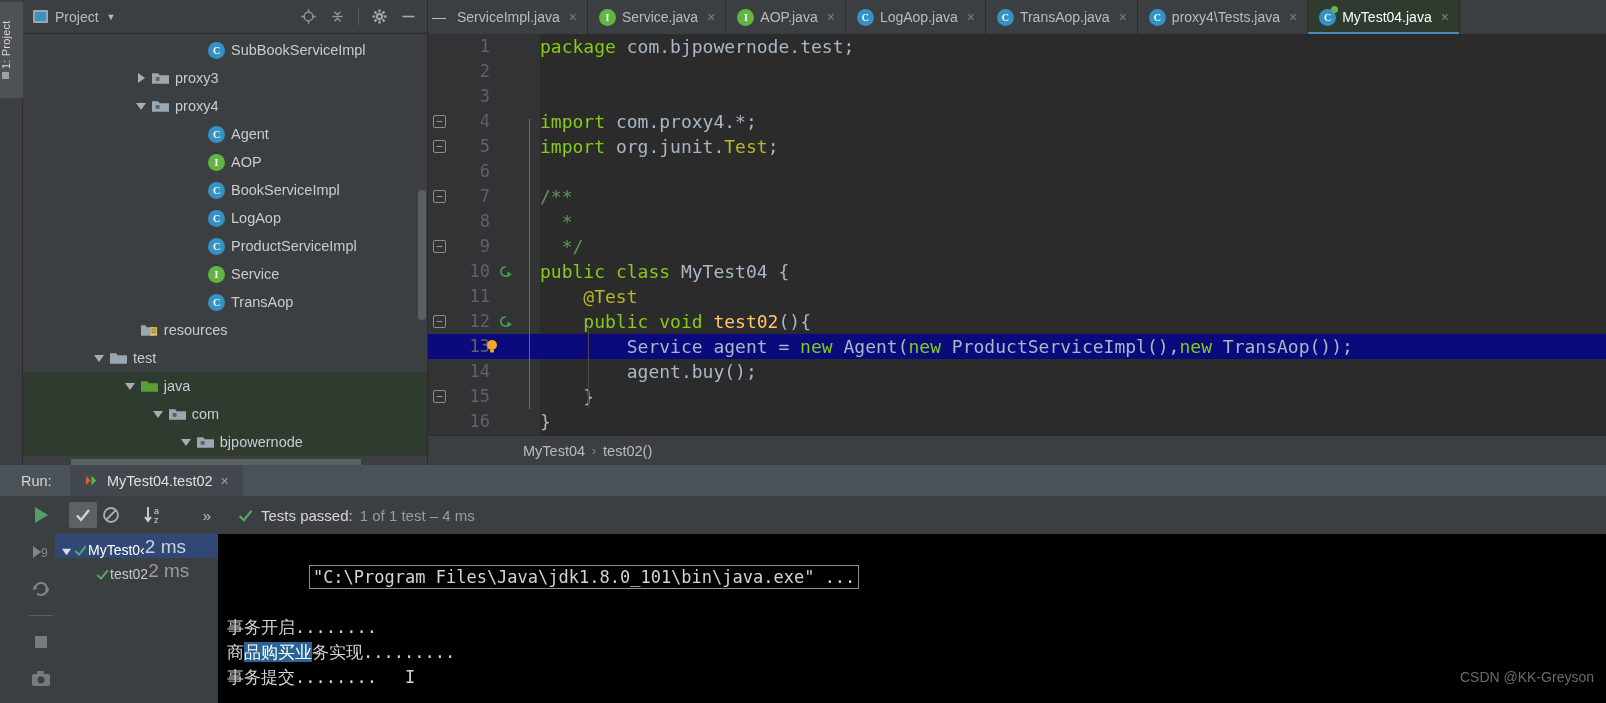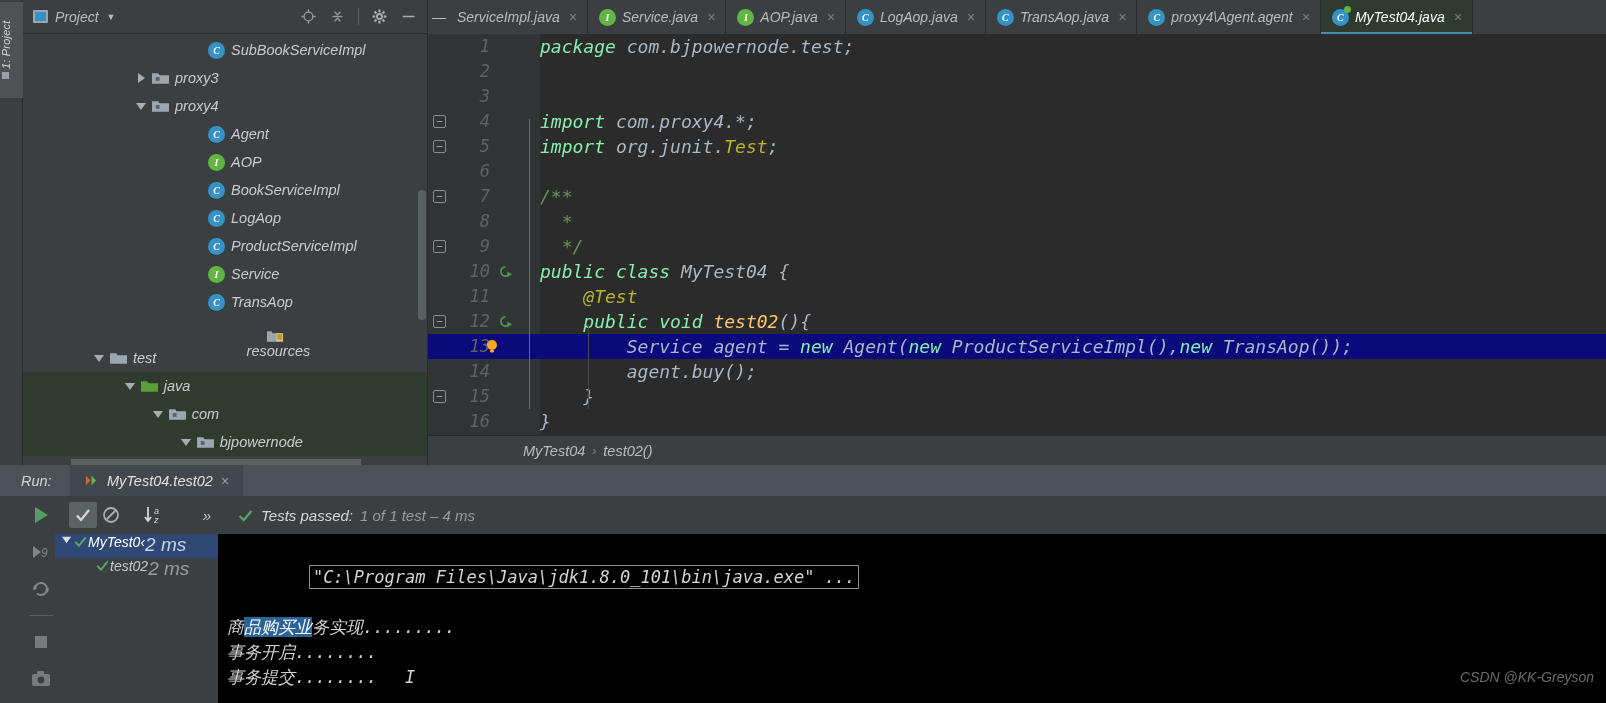--- a/index.html
+++ b/index.html
@@ -2,21 +2,21 @@
 <html><head>
 <meta charset="utf-8">
 <style>
   * { box-sizing: border-box; margin: 0; padding: 0; }
   html, body {
     width: 1606px; height: 703px;
     background: #3c3f41;
     font-family: "Liberation Sans", sans-serif;
     overflow: hidden;
   }
-  #app { position: relative; width: 1330px; height: 703px; font-style: italic; }
+  #app { position: relative; width: 1330px; height: 703px; }
 
   
   .leftstrip {
     position: absolute; left: 0; top: 0; width: 23px; height: 703px;
     background: #3c3f41; border-right: 1px solid #2b2b2b;
   }
   .vtab {
     position: absolute; left: 0; width: 23px;
     writing-mode: vertical-rl; transform: rotate(180deg);
     color: #a9b7c6; font-size: 11px; letter-spacing: .2px;
@@ -116,21 +116,21 @@
   .lnum {
     position: absolute; left: 0; width: 62px; text-align: right;
     color: #606366; font-size: 17px; line-height: 25px;
     font-family: "DejaVu Sans Mono", monospace;
   }
   .code {
     position: absolute; left: 112px; line-height: 25px; white-space: pre;
     color: #a9b7c6; font-size: 18px;
   }
   .hl-line { position:absolute; left:0; right:0; height:25px; background:#0a0a7d; }
-  .kw { color: #86efac; }
+  .kw { color: #84cc16; }
   .cmt { color: #629755; }
   .ann { color: #bbb529; }
   .ident { color: #a9b7c6; }
   .meth { color: #ffc66d; }
   .lightbulb {
     position:absolute; left:56px; top:4px; width:16px; height:16px;
   }
   .indent-guide {
     position: absolute; width: 1px; background: #4a4a4a;
   }
@@ -189,21 +189,21 @@
   .tests-status {
     color: #d6d6d6; font-size: 15px; display: flex; align-items: center; gap: 7px;
     margin-left: 16px; white-space: nowrap;
   }
   .muted { color: #9b9b9b; }
 
   .test-tree {
     position: absolute; left: 55px; top: 69px; width: 163px; height: 169px;
     background: #3c3f41; font-size: 14px; color: #c4c8cc; overflow: hidden;
   }
-  .ttrow { height: 24px; display:flex; align-items:flex-start; white-space:nowrap; padding-left:6px;}
+  .ttrow { height: 24px; display:flex; align-items:flex-end; white-space:nowrap; padding-left:6px;}
   .ttrow.sel { background: #2f4875; color: #ffffff; }
   .tt-time { color: #9b9b9b; font-size: 19px; }
   .tt-time.sel { color: #c8d2e0; }
 
   .console {
     position: absolute; left: 218px; top: 69px; width: 1388px; height: 169px;
     background: #000000; overflow: hidden;
     font-family: "DejaVu Sans Mono", monospace; font-size: 17px; color: #d4d4d4;
     padding: 6px 0 0 9px;
   }
@@ -326,21 +326,21 @@
         <div class="trow" style="padding-left: 168px;">
           <span class="twist"></span>
           <span class="cicon iface">I</span>
           <span class="tlabel">Service</span>
         </div>
         <div class="trow" style="padding-left: 168px;">
           <span class="twist"></span>
           <span class="cicon cls">C</span>
           <span class="tlabel">TransAop</span>
         </div>
-        <div class="trow" style="padding-left: 100.8px; flex-direction: column;">
+        <div class="trow" style="padding-left: 100.8px;">
           <span class="twist"></span>
           <svg class="folder" viewBox="0 0 18 14">
             <path d="M0 2 L0 13 L13 13 L13 4 L6 4 L4.6 2 Z" fill="#9aa7b0"></path>
             <rect x="10" y="4" width="7" height="9" fill="#e8c46a"></rect>
             <path d="M11 6h5M11 8h5M11 10h5" stroke="#8a6e24" stroke-width="1"></path>
           </svg>
           <span class="tlabel">resources</span>
         </div>
         <div class="trow" style="padding-left: 70px;">
           <svg class="twist" viewBox="0 0 13 13">
@@ -406,21 +406,21 @@
         <span>LogAop.java</span>
         <span class="x">×</span>
       </div>
       <div class="tab">
         <span class="cicon cls">C</span>
         <span>TransAop.java</span>
         <span class="x">×</span>
       </div>
       <div class="tab">
         <span class="cicon cls">C</span>
-        <span>proxy4\Agent.agent</span>
+        <span>proxy4\Tests.java</span>
         <span class="x">×</span>
       </div>
       <div class="tab active">
         <span class="cicon cls" style="position:relative">C<span style="position:absolute;right:-2px;top:-3px;width:7px;height:7px;border-radius:50%;background:#62b543"></span></span>
         <span>MyTest04.java</span>
         <span class="x">×</span>
       </div>
     </div>
 
   <div class="editor">
@@ -610,22 +610,22 @@
           <span>test02</span>
           <span class="tt-time">2 ms</span>
         </div>
       </div>
 
     <div class="console">
       <div class="cline">
         <span class="cmdbox">"C:\Program Files\Java\jdk1.8.0_101\bin\java.exe" ...</span>
       </div>
       <div id="consolelines">
+          <div class="cline">事务开启........</div>
           <div class="cline">商<span class="selhl">品购买业</span>务实现.........</div>
-          <div class="cline">事务开启........</div>
           <div class="cline">事务提交........<span style="margin-left: 28px; color: rgb(212, 212, 212);">I</span></div>
           <div class="cline">&nbsp;</div>
         </div>
     </div>
 
     <div class="watermark">CSDN @KK-Greyson</div>
   </div>
 </div>
 
 </body></html>

